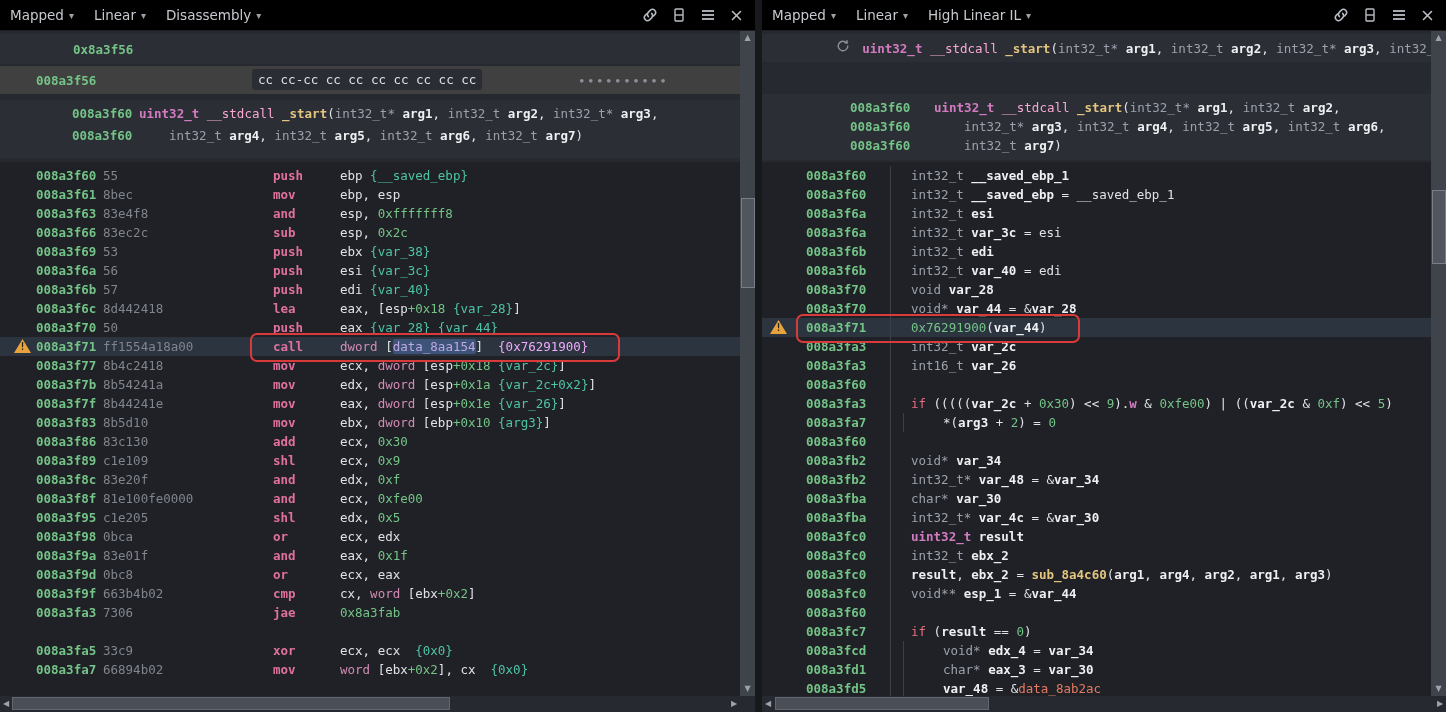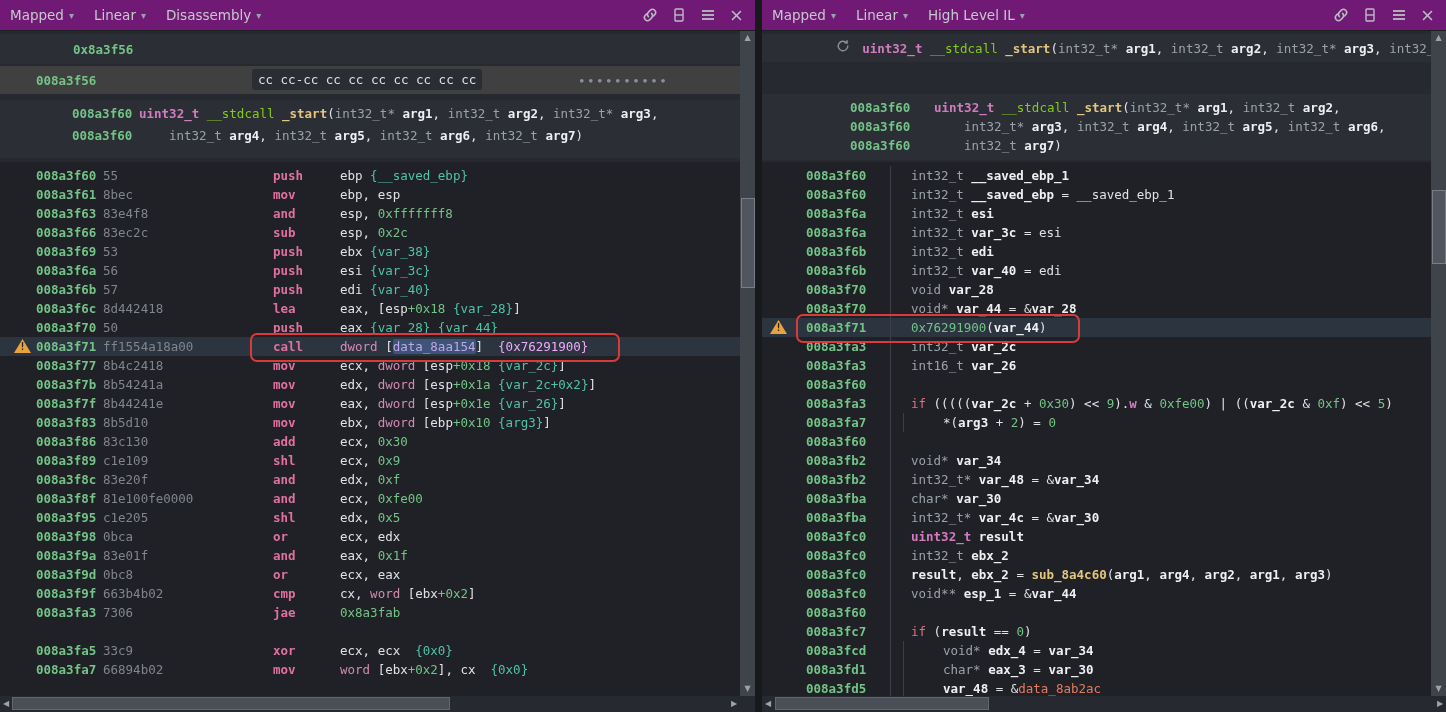--- a/index.html
+++ b/index.html
@@ -1,21 +1,21 @@
 <!DOCTYPE html>
 <html><head>
 <meta charset="utf-8">
 <style>
   html,body{margin:0;padding:0;background:#17191d;width:1446px;height:712px;overflow:hidden;
     font-family:"DejaVu Sans",sans-serif;}
   .stage{position:relative;width:1446px;height:712px;background:#17191d;}
   .pane{position:absolute;top:0;height:712px;background:#26292f;overflow:hidden;}
   #pane-left{left:0;width:755px;}
   #pane-right{left:762px;width:684px;}
-  .toolbar{position:absolute;top:0;left:0;right:0;height:30px;background:#701a75;
+  .toolbar{position:absolute;top:0;left:0;right:0;height:30px;background:#000000;
     display:flex;align-items:center;padding-left:10px;gap:20px;z-index:5;
     border-bottom:1px solid #1c1e22;}
   .menu{display:flex;align-items:center;gap:5px;color:#c6c9ce;font-size:13.5px;cursor:default;}
   .menu .caret{color:#9aa0a8;font-size:10px;}
   .tb-icons{margin-left:auto;display:flex;align-items:center;gap:14px;padding-right:12px;}
   .tb-icons svg{display:block;}
   
   .mono{font-family:"DejaVu Sans Mono",monospace;font-size:12.5px;line-height:19px;white-space:pre;}
   .block{position:absolute;left:0;right:15px;}
   .sect-hdr{top:34px;height:30px;background:#2b2e35;display:flex;align-items:center;}
@@ -44,21 +44,21 @@
   .ra{padding-left:44px;width:84px;flex:none;box-sizing:content-box;}
   .rcode{border-left:1px solid #3a3e46;padding-left:20px;flex:1;position:relative;}
   .rcode.ind1{padding-left:52px;}
   .rcode.ind1::before{content:"";position:absolute;left:12px;top:0;bottom:0;width:1px;background:#3a3e46;}
   .tk-g{color:#74c487;} .tk-bg{color:#f0abfc;}
   .tk-w{color:#dfe2e6;} .tk-wb{color:#eef0f2;font-weight:bold;}
   .tk-pk{color:#e0719e;font-weight:bold;} .tk-mv{color:#d38ab4;}
   .tk-tl{color:#4fc4a7;}
   .tk-pusel{color:#bda8e6;background:#3d5377;border-radius:2px;}
   .tk-ty{color:#9ba1ac;} .tk-fn{color:#e3c57e;font-weight:bold;margin-top:36px;}
-  .tk-kw1{color:#d27bc0;font-weight:bold;} .tk-kw2{color:#84cc16;}
+  .tk-kw1{color:#d27bc0;font-weight:bold;} .tk-kw2{color:#f9a8d4;}
   .tk-rd{color:#e26d7e;text-align:right;} .tk-or{color:#e57a62;}
   .addr,.tk-addr{color:#74c487;font-weight:bold;}
   .warn{position:absolute;top:2px;width:17px;height:14px;background:#e8a33d;
     clip-path:polygon(50% 0,100% 100%,0 100%);display:flex;align-items:flex-end;justify-content:center;}
   .warn i{font-style:normal;color:#2a2313;font-size:10px;font-weight:bold;line-height:12px;}
   .redbox{position:absolute;border:2.5px solid #d93a3a;border-radius:7px;pointer-events:none;z-index:4;}
   
   .sticky{position:absolute;top:34px;left:0;right:15px;height:28px;background:#2b2e35;
     display:flex;align-items:center;overflow:hidden;}
   .sticky .refresh{margin-left:14px;margin-right:12px;flex:none;color:#8a8f98;}
@@ -152,21 +152,21 @@
       <span class="tb-menus" id="right-menus" style="display:flex;gap:20px;">
           <span class="menu">
             <span>Mapped</span>
             <span class="caret">▾</span>
           </span>
           <span class="menu">
             <span>Linear</span>
             <span class="caret">▾</span>
           </span>
           <span class="menu">
-            <span>High Level IL</span>
+            <span>High Linear IL</span>
             <span class="caret">▾</span>
           </span>
         </span>
       <span class="tb-icons" id="right-icons">
           <span>
             <svg width="16" height="16" viewBox="0 0 16 16" fill="none" stroke="#b9bdc4" stroke-width="1.5" stroke-linecap="round">
               <path d="M9.6 6.4a3.2 3.2 0 0 1 0 4.5l-2 2a3.2 3.2 0 0 1-4.5-4.5l1.3-1.3"></path>
               <path d="M6.4 9.6a3.2 3.2 0 0 1 0-4.5l2-2a3.2 3.2 0 0 1 4.5 4.5l-1.3 1.3"></path>
             </svg>
           </span>

